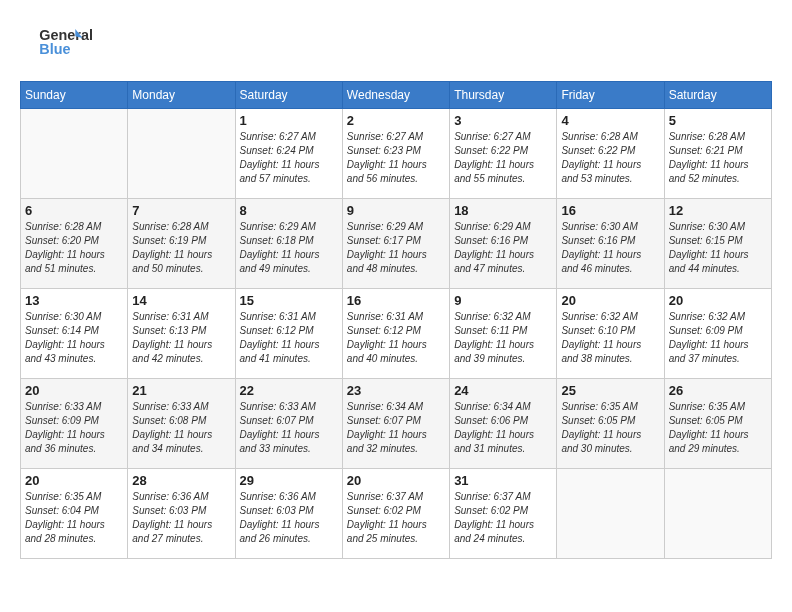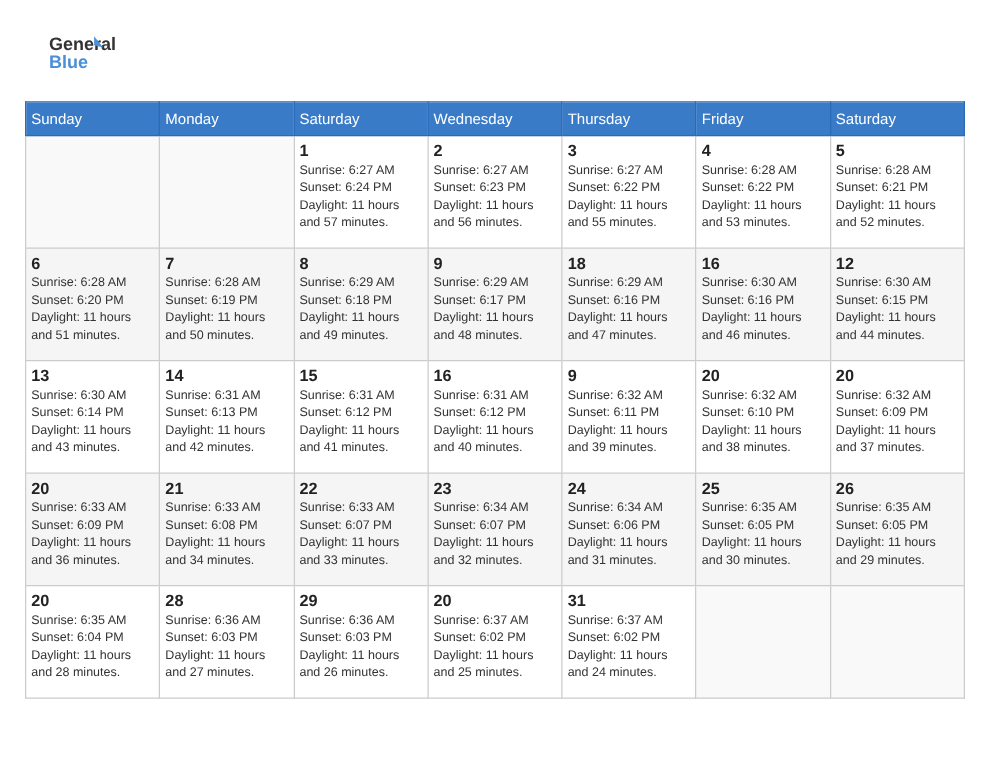--- a/index.html
+++ b/index.html
@@ -65,20 +65,21 @@
     .day-number {
       font-size: 13px;
       font-weight: bold;
       color: #222;
       margin-bottom: 2px;
     }
     .day-info {
       font-size: 10px;
       color: #333;
       line-height: 1.4;
+      font-style: italic;
     }
     .empty-cell {
       background: #f9f9f9 !important;
     }
   </style>
 </head>
 <body>
 
 <div class="header">
   <div class="logo">

